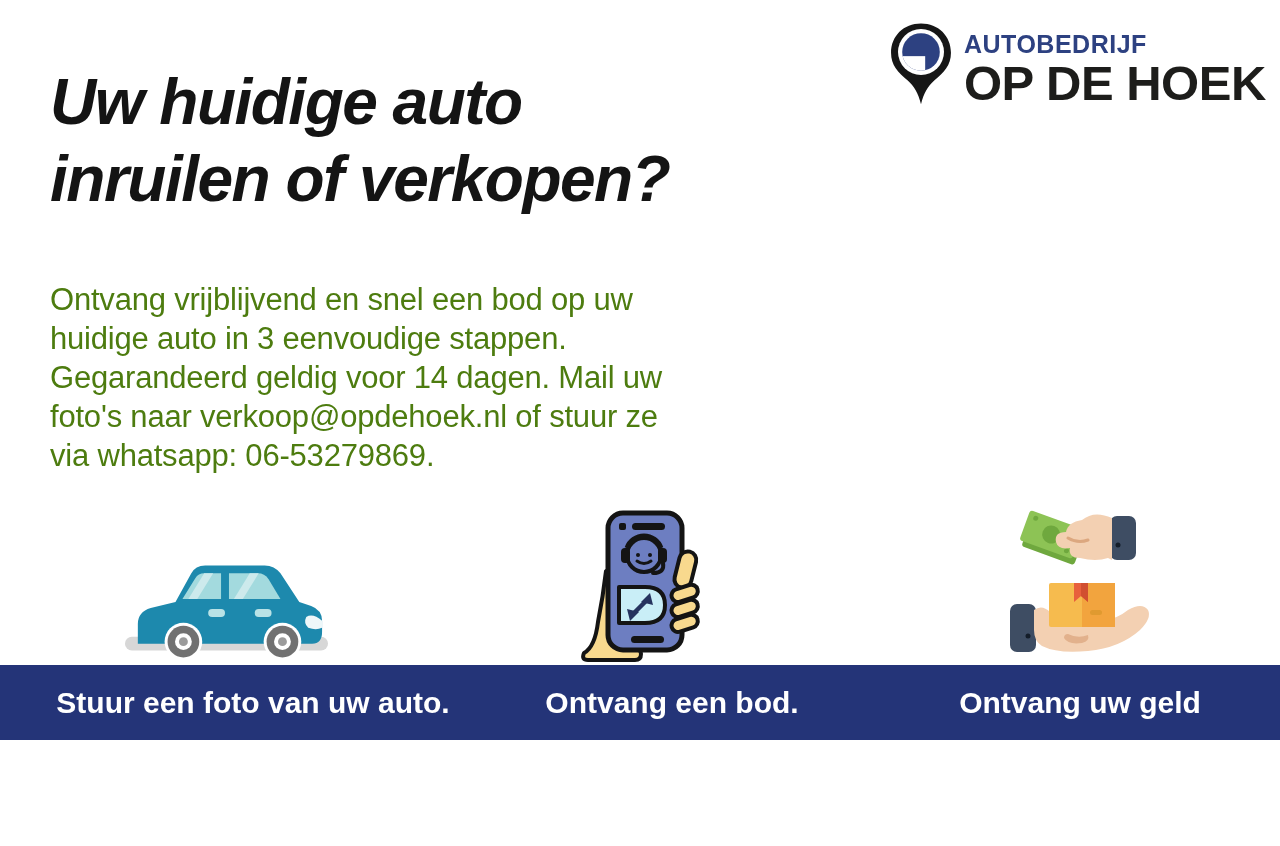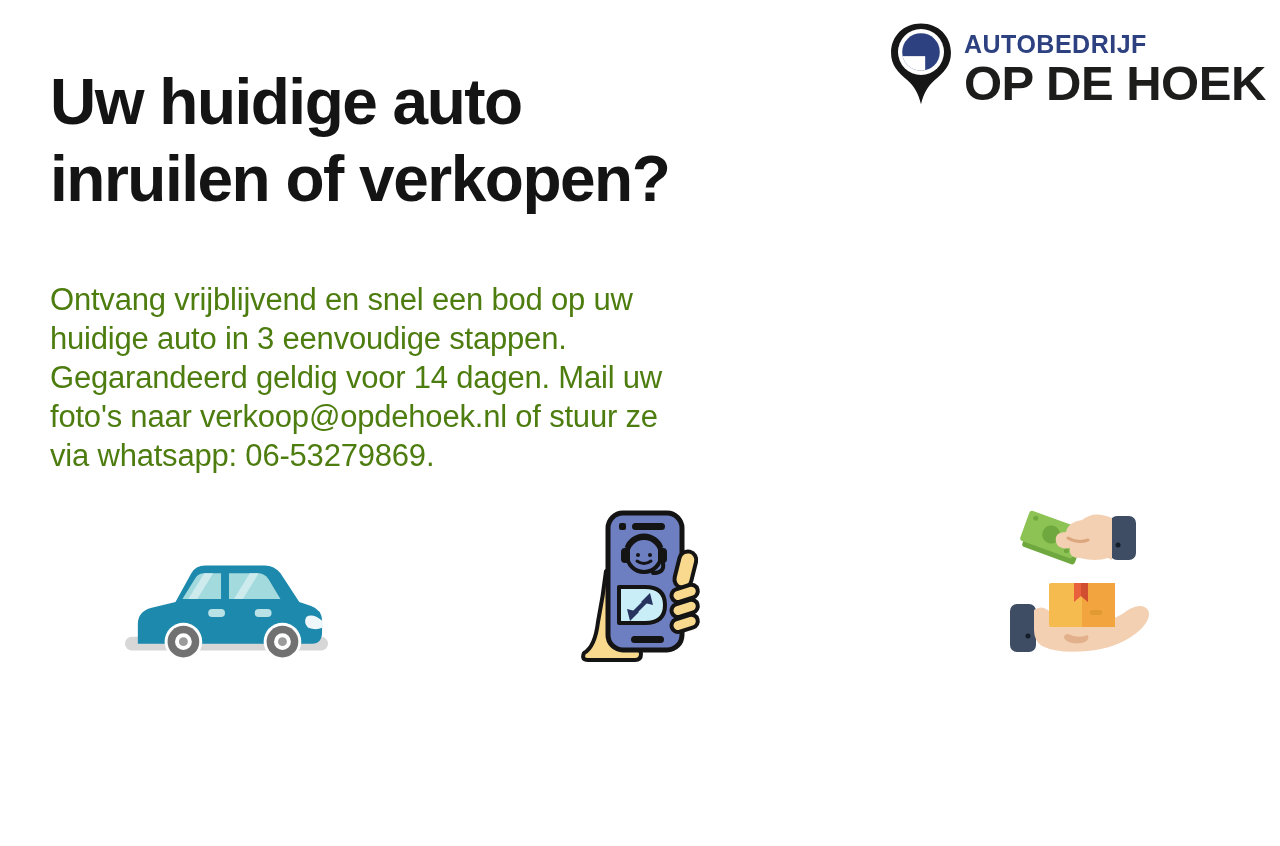--- a/index.html
+++ b/index.html
@@ -3,21 +3,21 @@
 <meta charset="utf-8">
 <style>
   html,body{margin:0;padding:0;background:#ffffff;}
   .canvas{
     position:relative;width:1280px;height:846px;background:#ffffff;
     font-family:"Liberation Sans",sans-serif;overflow:hidden;
   }
   .heading{
     position:absolute;left:50px;top:64px;
     font-size:64px;line-height:77px;font-weight:bold;color:#141414;
-    letter-spacing:-1.5px;white-space:pre-line;
+    letter-spacing:-1.5px;white-space:pre-line;font-style:italic;
   }
   .intro{
     position:absolute;left:50px;top:280px;
     font-size:31px;line-height:39px;color:#4d7c0f;
     letter-spacing:-0.2px;white-space:pre-line;
   }
   .logo{position:absolute;left:886px;top:22px;display:flex;align-items:flex-end;}
   .logo-pin{width:70px;height:85px;flex:0 0 auto;}
   .logo-text{margin-left:8px;}
   .logo-line1{font-size:25px;font-weight:bold;color:#2d4181;letter-spacing:0.5px;margin-top:6px;}
@@ -137,14 +137,19 @@
     <circle cx="26" cy="138" r="2.5" fill="#141d29"></circle>
     <path d="M32,112 Q40,106 48,114 L104,122 Q116,120 126,112 Q140,104 146,112 Q150,120 138,132 Q118,150 86,153 Q56,156 40,148 Q32,143 32,132 Z" fill="#f3d0b2"></path>
     <path d="M62,140 Q66,147 80,145 Q88,143 86,137 Q76,141 66,136 Q62,136 62,140 Z" fill="#e2b18c"></path>
     <rect x="47" y="85" width="66" height="44" rx="2" fill="#f6bb4e"></rect>
     <rect x="80" y="85" width="33" height="44" fill="#f2a43e"></rect>
     <rect x="88" y="112" width="12" height="5" rx="2.5" fill="#e09a30"></rect>
     <path d="M72,85 L86,85 L86,104 L79,98 L72,104 Z" fill="#e8603c"></path>
     <path d="M79,85 L86,85 L86,104 L79,98 Z" fill="#d14f30"></path>
   </svg>
 
+  <div class="banner">
+    <span class="step step1">Stuur een foto van uw auto.</span>
+    <span class="step step2">Ontvang een bod.</span>
+    <span class="step step3">Ontvang uw geld</span>
+  </div>
 
 </div>
 
 </body></html>

